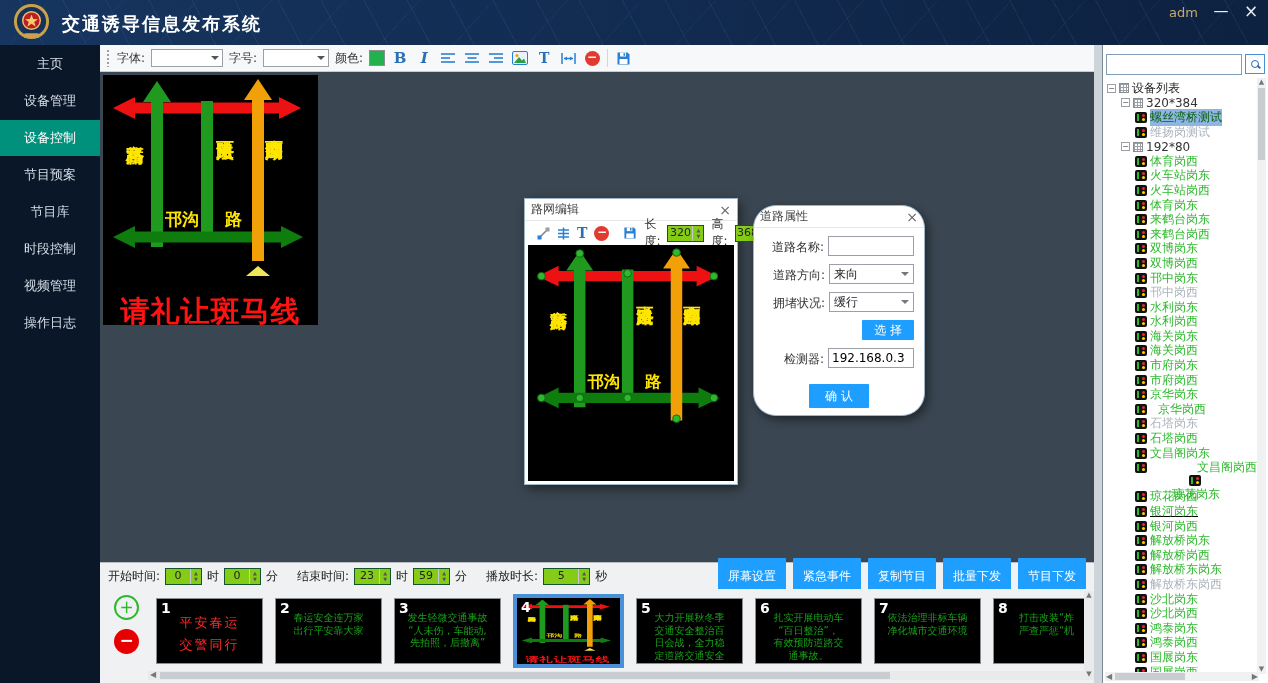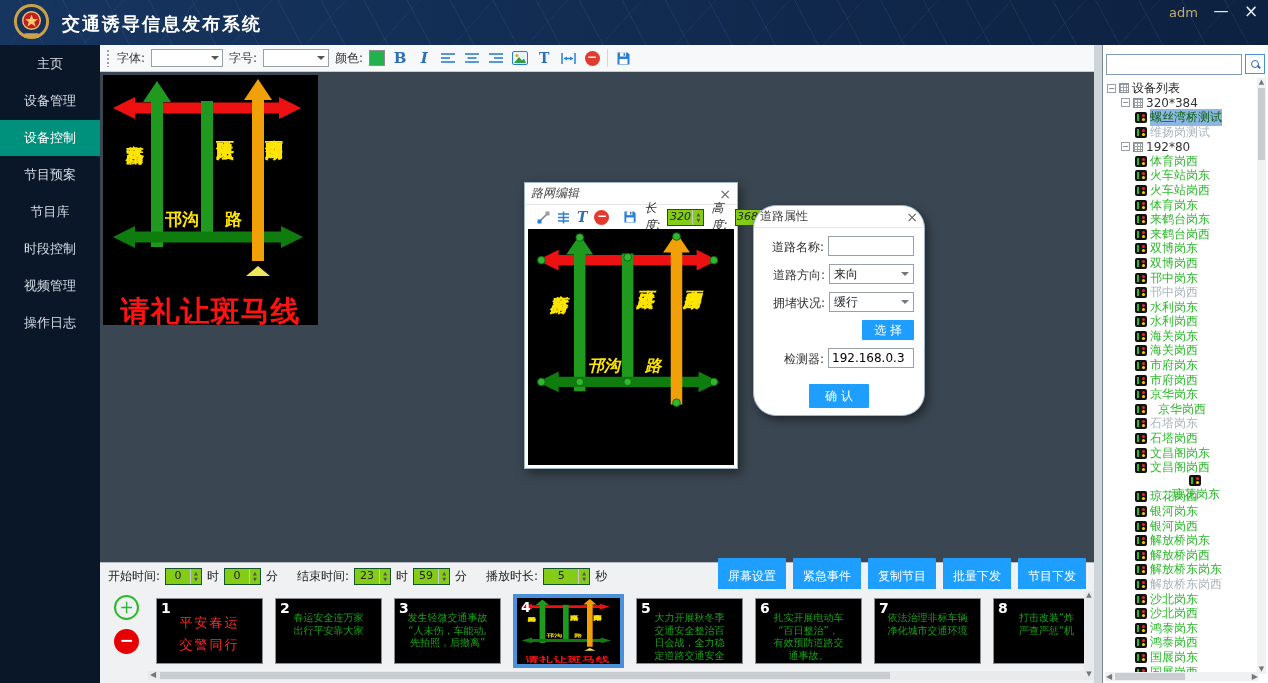--- a/index.html
+++ b/index.html
@@ -251,21 +251,21 @@
         <polygon points="155,191 143,201 167,201" fill="#f0e65a"></polygon>
       </svg>
       <div class="vlabel" style="left:23px; top:56px;">高桥路</div>
       <div class="vlabel" style="left:113px; top:50px;">史可法路</div>
       <div class="vlabel" style="left:162px; top:50px;">瘦西湖路</div>
       <div class="hlabel" style="left:62px; top:133px;">邗沟</div>
       <div class="hlabel" style="left:122px; top:133px;">路</div>
       <div class="notice">请礼让斑马线</div>
     </div>
 
-    <div class="dialog" style="left:424px; top:110px; width:214px;font-style:italic;">
+    <div class="dialog" style="left:424px; top:126px; width:214px;">
       <div class="dlg-title">
         <span>路网编辑</span>
         <span class="dlg-close">×</span>
       </div>
       <div class="net-toolbar">
         <div class="grip"></div>
         <div class="tb-icon">
           <svg width="13" height="13" viewBox="0 0 13 13">
               <line x1="2.5" y1="10.5" x2="10.5" y2="2.5" stroke="#7a8288" stroke-width="1.6"></line>
               <rect x="0.5" y="8.5" width="4" height="4" fill="#2a7fd4"></rect>
@@ -639,33 +639,33 @@
           <span class="tree-label">石塔岗东</span>
         </div>
         <div class="tree-row online" style="padding-left: 30px;">
           <span class="dev-icon"></span>
           <span class="tree-label">石塔岗西</span>
         </div>
         <div class="tree-row online" style="padding-left: 30px;">
           <span class="dev-icon"></span>
           <span class="tree-label">文昌阁岗东</span>
         </div>
-        <div class="tree-row online" style="padding-left: 30px;">
+        <div class="tree-row online" style="padding-left: 30px; justify-content: space-between;">
           <span class="dev-icon"></span>
           <span class="tree-label">文昌阁岗西</span>
         </div>
         <div class="tree-row online" style="padding-left: 30px; flex-direction: column;">
           <span class="dev-icon"></span>
           <span class="tree-label">琼花岗东</span>
         </div>
         <div class="tree-row online" style="padding-left: 30px;">
           <span class="dev-icon"></span>
           <span class="tree-label">琼花岗西</span>
         </div>
-        <div class="tree-row online" style="padding-left: 30px;">
+        <div class="tree-row online" style="padding-left: 30px; text-decoration: underline;">
           <span class="dev-icon"></span>
           <span class="tree-label">银河岗东</span>
         </div>
         <div class="tree-row online" style="padding-left: 30px;">
           <span class="dev-icon"></span>
           <span class="tree-label">银河岗西</span>
         </div>
         <div class="tree-row online" style="padding-left: 30px;">
           <span class="dev-icon"></span>
           <span class="tree-label">解放桥岗东</span>

